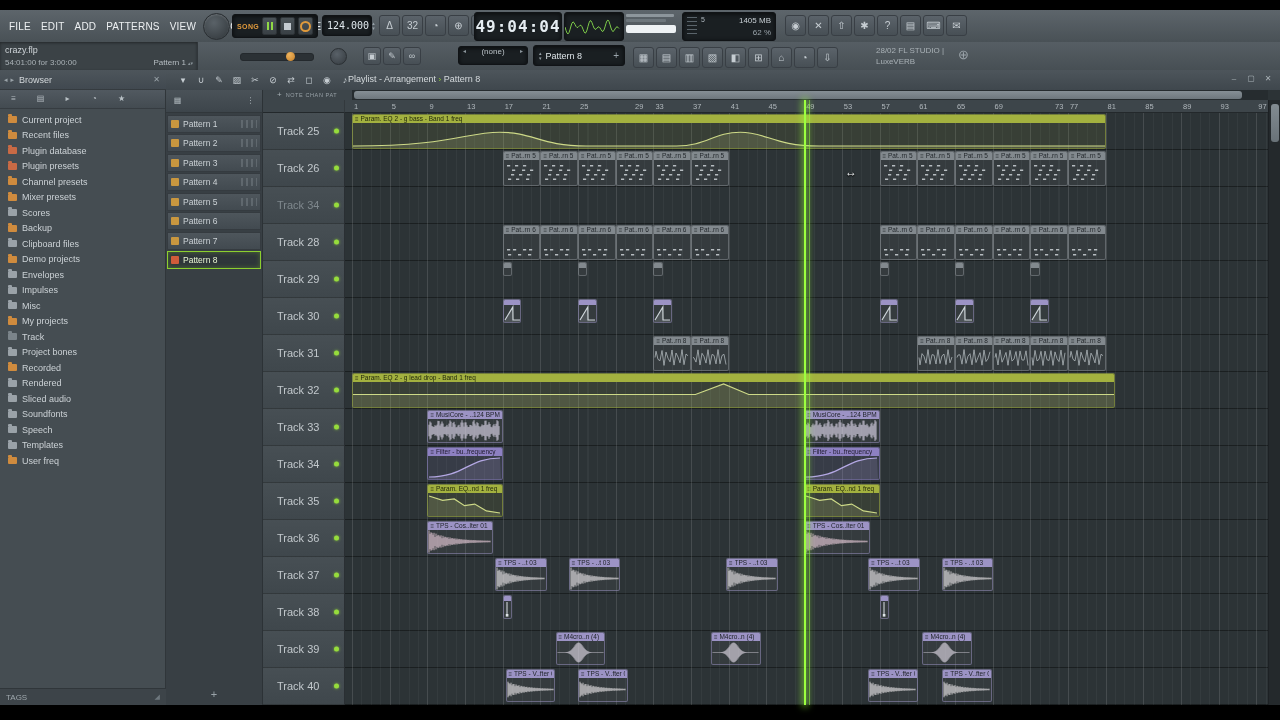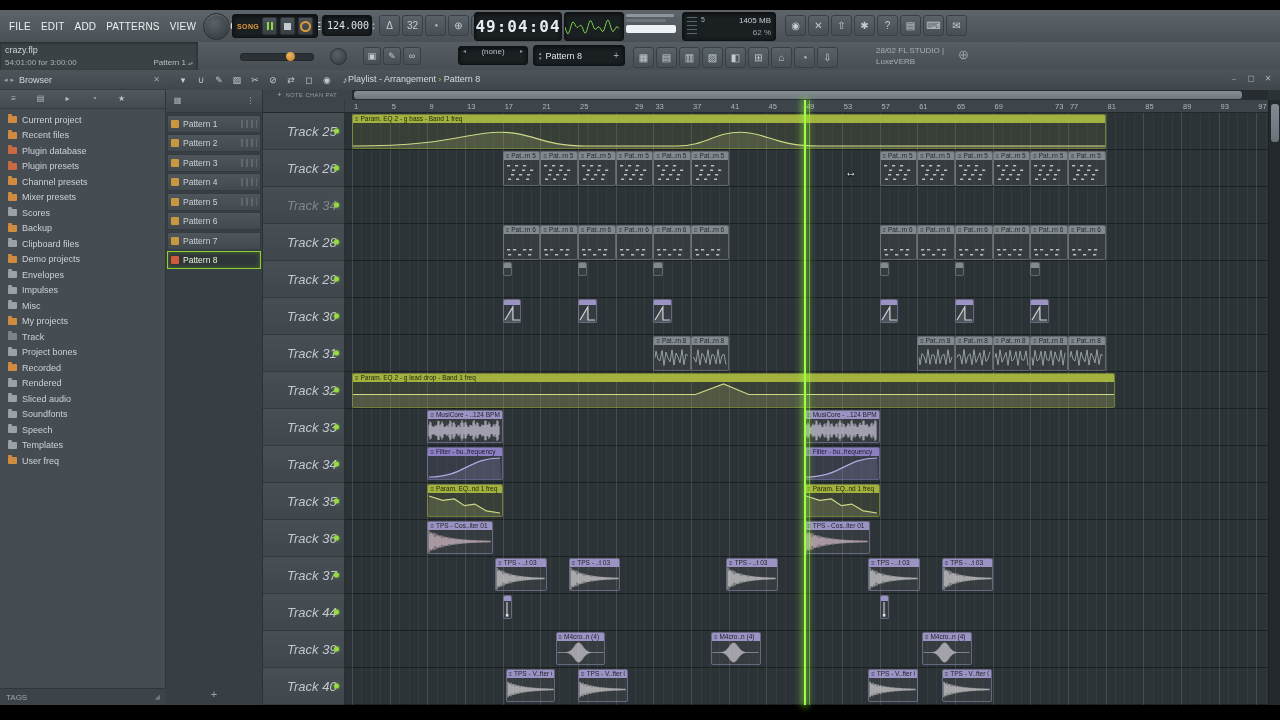--- a/index.html
+++ b/index.html
@@ -100,21 +100,21 @@
   .hleft{position:absolute;left:0;top:0;width:89px;height:10px;background:#3d454a;display:flex;align-items:center;gap:4px;padding-left:14px;box-sizing:border-box;}
   .gplus{font-size:8px;color:#a7b0b5;line-height:8px;}
   .mini{font-size:5.5px;color:#98a1a7;letter-spacing:.6px;white-space:nowrap;overflow:hidden;}
   .hscroll{position:absolute;left:89px;top:0;width:916px;height:10px;background:#262c2f;}
   .hhandle{position:absolute;left:2px;top:1px;width:888px;height:8px;background:linear-gradient(#868f95,#6e777d);border-radius:3px;}
   .corner{position:absolute;left:0;top:10px;width:82px;height:13px;background:#3d454a;border-bottom:1px solid #23282b;border-right:1px solid #33393d;box-sizing:border-box;}
   .ruler{position:absolute;left:82px;top:10px;width:923px;height:13px;background:#3d454a;border-bottom:1px solid #23282b;overflow:hidden;box-sizing:border-box;}
   .rlabel{position:absolute;top:2px;font-size:7.5px;color:#b0b7bc;}
   .theads{position:absolute;left:0;top:23px;width:82px;height:592px;background:#42494e;border-right:1px solid #2a2f33;box-sizing:border-box;}
   .thead{position:relative;height:37px;border-bottom:1px solid rgba(0,0,0,.28);background:linear-gradient(#474f54,#3f474c);box-sizing:border-box;}
-  .tname{position:absolute;left:24px;top:50%;transform:translateY(-50%);font-size:13px;color:#c2c8cc;font-style:italic;}
+  .tname{position:absolute;left:14px;top:50%;transform:translateY(-50%);font-size:11px;color:#c2c8cc;}
   .thead.dim .tname{color:#7f888d;}
   .tdot{position:absolute;right:5px;top:50%;transform:translateY(-50%);width:5px;height:5px;border-radius:50%;background:#96dc3c;box-shadow:0 0 3px rgba(150,220,60,.8);}
   .grid{position:absolute;left:82px;top:23px;width:923px;height:592px;background-color:#2c3336;
     background-image:
       repeating-linear-gradient(90deg,rgba(255,255,255,.085) 0 1px,transparent 1px 37.68px),
       repeating-linear-gradient(90deg,rgba(255,255,255,.04) 0 1px,transparent 1px 9.42px),
       repeating-linear-gradient(180deg,transparent 0 36px,rgba(0,0,0,.4) 36px 37px);
     background-position:7px 0,7px 0,0 0;overflow:hidden;}
   .clips{position:absolute;inset:0;}
   .clip{position:absolute;box-sizing:border-box;border-radius:2px;overflow:hidden;border:1px solid rgba(0,0,0,.45);background:rgba(255,255,255,.045);}
@@ -524,21 +524,21 @@
           </div>
           <div class="thead">
             <div class="tname">Track 36</div>
             <div class="tdot"></div>
           </div>
           <div class="thead">
             <div class="tname">Track 37</div>
             <div class="tdot"></div>
           </div>
           <div class="thead">
-            <div class="tname">Track 44</div>
+            <div class="tname">Track 38</div>
             <div class="tdot"></div>
           </div>
           <div class="thead">
             <div class="tname">Track 39</div>
             <div class="tdot"></div>
           </div>
           <div class="thead">
             <div class="tname">Track 40</div>
             <div class="tdot"></div>
           </div>

